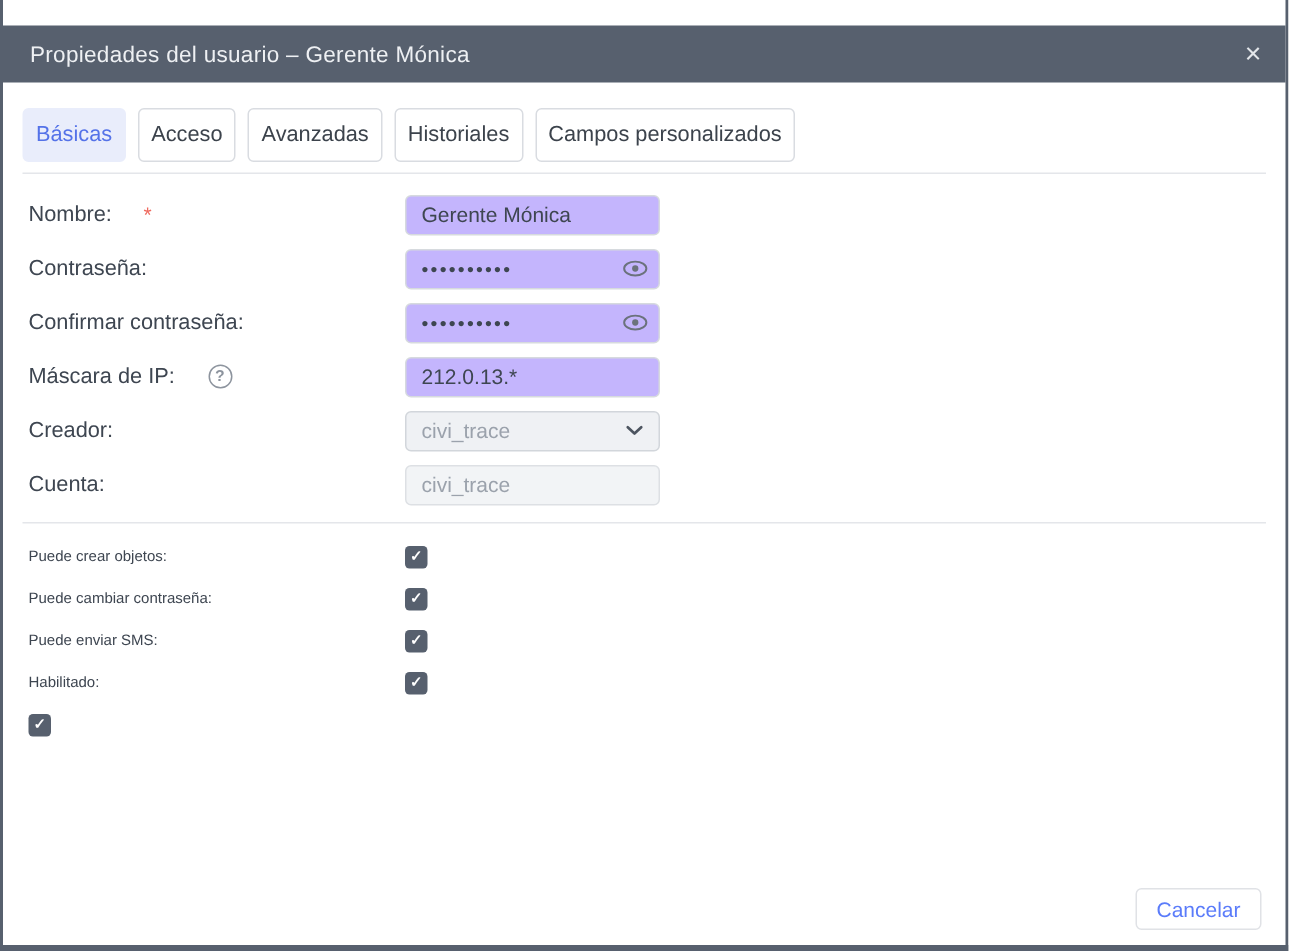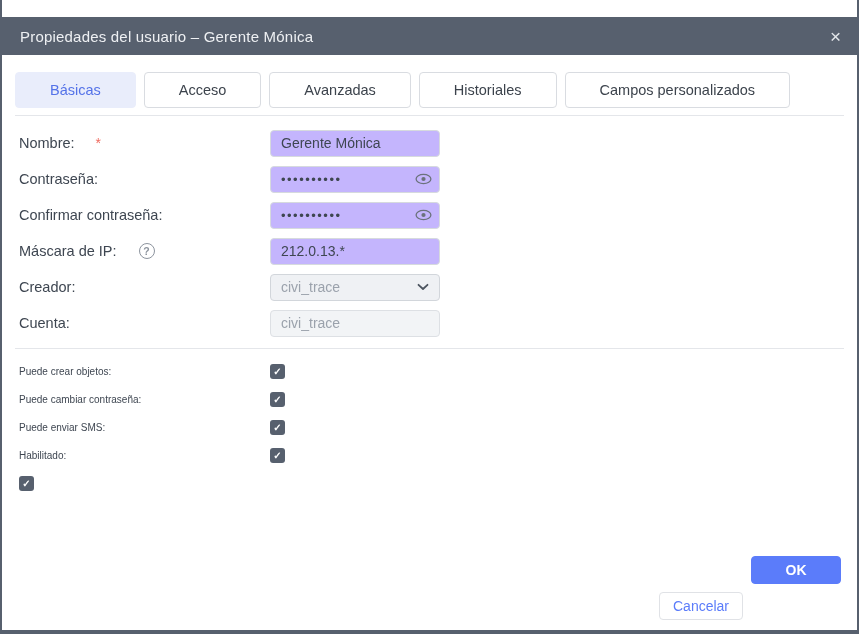--- a/index.html
+++ b/index.html
@@ -38,21 +38,21 @@
     cursor:pointer;
     font-weight:400;
   }
   
   .tabs {
     display:flex; gap:8px;
     margin:14px 13px 0 13px;
   }
   .tab {
     height:36px;
-    padding:0 34px;
+    padding:0 8px;
     display:flex; align-items:center;
     background:#ffffff;
     border:1px solid #d9dce1;
     border-radius:4px;
     font-size:14.5px;
     color:#3c434c;
     font-weight:500;
     cursor:pointer;
     white-space:nowrap;
   }
@@ -291,16 +291,15 @@
     </div>
 
     <div class="crow">
       <span class="cbox">✓</span>
     </div>
 
   </div>
 
   <div class="footer">
     <button class="btn cancel">Cancelar</button>
-    <button class="btn ok">OK</button>
   </div>
 
 </div>
 
 </body></html>

